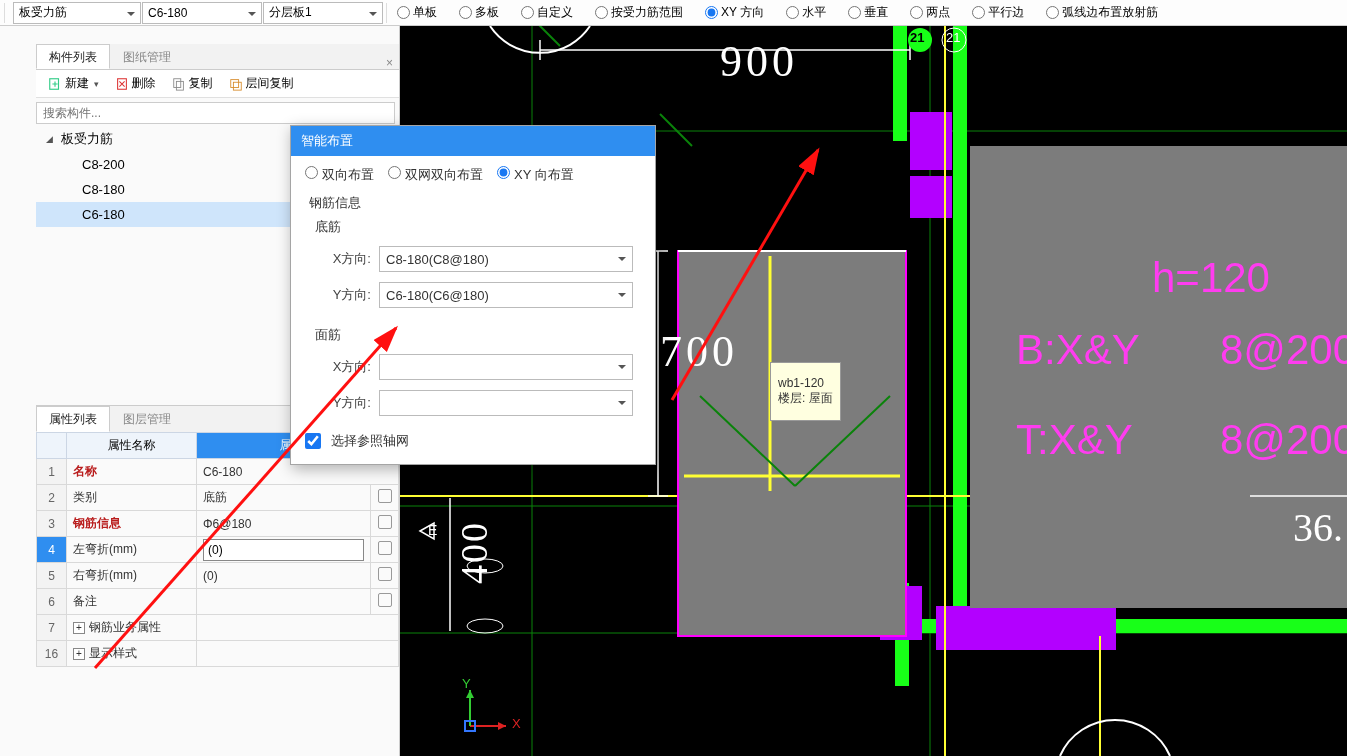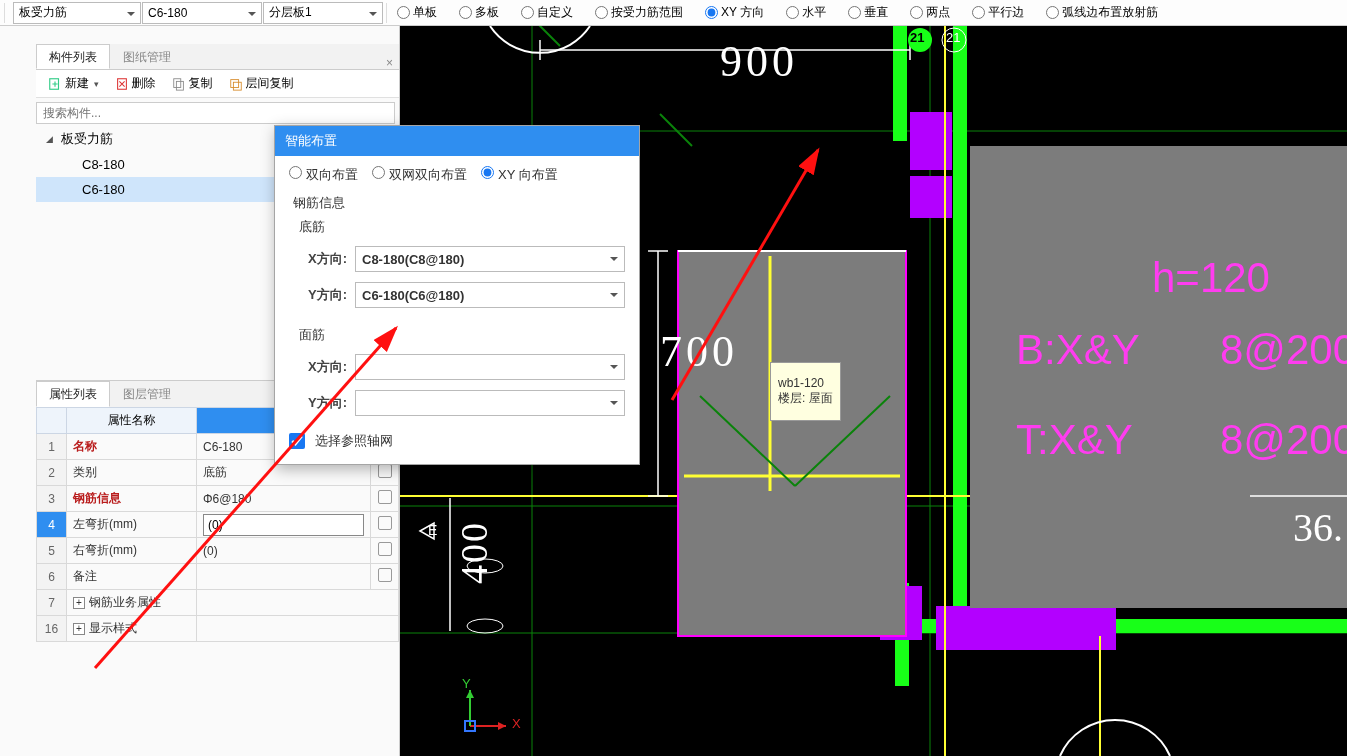--- a/index.html
+++ b/index.html
@@ -53,29 +53,29 @@
 .ptable .chk{ width:26px; text-align:center;}
 .ptable .chk .box{ width:14px;height:14px;border:1px solid #999;display:inline-block;border-radius:2px;}
 .ptable .expand{ display:inline-block;width:12px;height:12px;border:1px solid #888;line-height:10px;text-align:center;font-size:10px;margin-right:4px;background:#fff;}
 
 
 .canvas{ position:absolute; left:400px; right:0; top:26px; bottom:0; background:#000; overflow:hidden;}
 .canvas svg{position:absolute; left:0; top:0;}
 .tooltip{ position:absolute; background:#ffffe0; border:1px solid #999; padding:13px 7px; font-size:12px; color:#333; white-space:nowrap;}
 
 
-.dialog{ position:absolute; left:274px; top:125px; width:366px; background:#fff; border:1px solid #a5a5a5; box-shadow:2px 4px 14px rgba(0,0,0,.3);}
+.dialog{ position:absolute; left:290px; top:125px; width:366px; background:#fff; border:1px solid #a5a5a5; box-shadow:2px 4px 14px rgba(0,0,0,.3);}
 .dialog .titlebar{ height:30px; background:#2f8ef0; color:#fff; display:flex; align-items:center; padding:0 10px; font-size:13px;}
 .dialog .body{ padding:10px 14px 14px 14px; font-size:13px; color:#333;}
 .dialog .radios{ display:flex; gap:14px; margin-bottom:10px;}
 .dialog .radios label{ display:flex; align-items:flex-start; gap:4px; cursor:pointer;}
 .dialog .radios input{ accent-color:#1877f2;}
 .dialog .grp{ margin:6px 0 4px 4px;}
 .dialog .sub{ margin:6px 0 2px 10px;}
-.dialog .frow{ display:flex; align-items:center; margin:10px 0;font-weight:bold;}
+.dialog .frow{ display:flex; align-items:center; margin:10px 8px;}
 .dialog .frow .lbl{ width:66px; text-align:right; padding-right:8px; color:#444;}
 .dialog .frow .sel{ flex:1; height:26px; border:1px solid #bbb; display:flex; align-items:center; padding:0 6px; position:relative; background:#fff; cursor:pointer;}
 .dialog .frow .sel::after{content:"";position:absolute;right:6px;top:10px;border:4px solid transparent;border-top-color:#555;}
 .dialog .bottom{ display:flex; align-items:center; gap:10px; margin-top:16px;}
 .dialog .bottom .chk{ width:16px;height:16px;accent-color:#1877f2;}
 .dialog .bottom .sel2{ flex:1; height:26px; border:1px solid #bbb; display:flex; align-items:center; padding:0 6px; position:relative; background:#fff; cursor:pointer; margin-left:4px;}
 .dialog .bottom .sel2::after{content:"";position:absolute;right:6px;top:10px;border:4px solid transparent;border-top-color:#555;}
 
 
 .arrow{ position:absolute; pointer-events:none;}
@@ -184,20 +184,21 @@
       <span>层间复制</span>
     </div>
   </div>
   <div class="search">
     <input placeholder="搜索构件..." style="">
   </div>
   <div class="tree">
     <div class="root">
         <span>板受力筋</span>
       </div>
+    <div class="child">C8-200</div>
     <div class="child">C8-180</div>
     <div class="child selected">C6-180</div>
   </div>
 
   <div class="props-wrap">
     <div class="ptabs">
       <div class="tab active">属性列表</div>
       <div class="tab">图层管理</div>
     </div>
     <table class="ptable">

